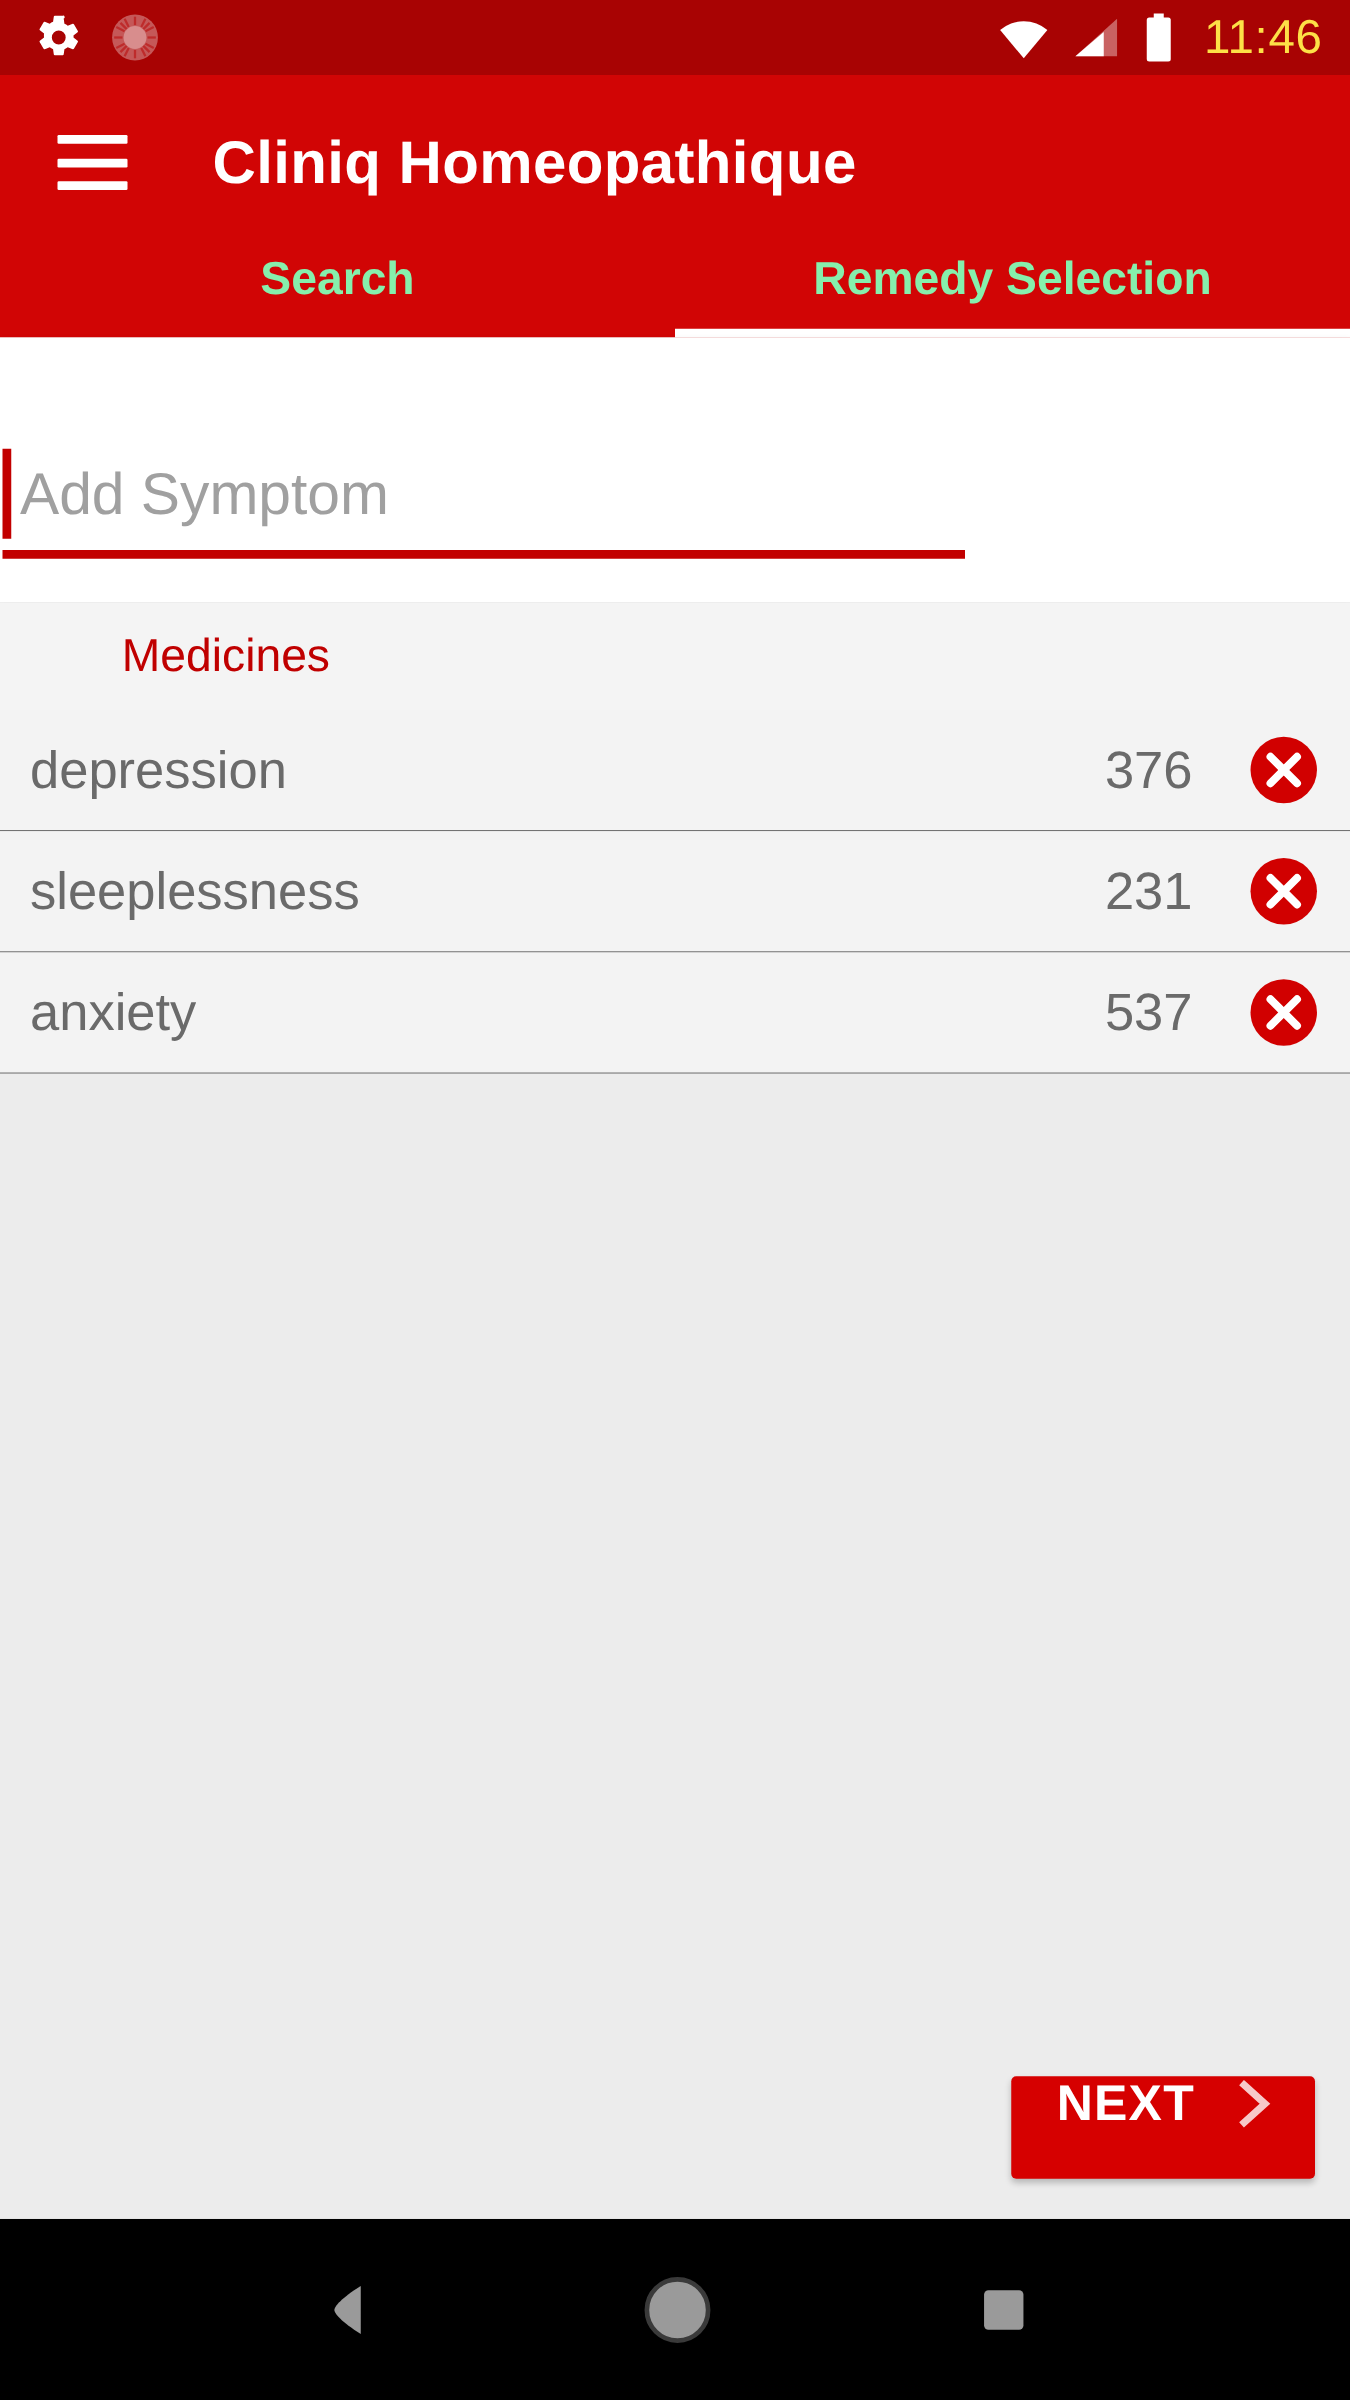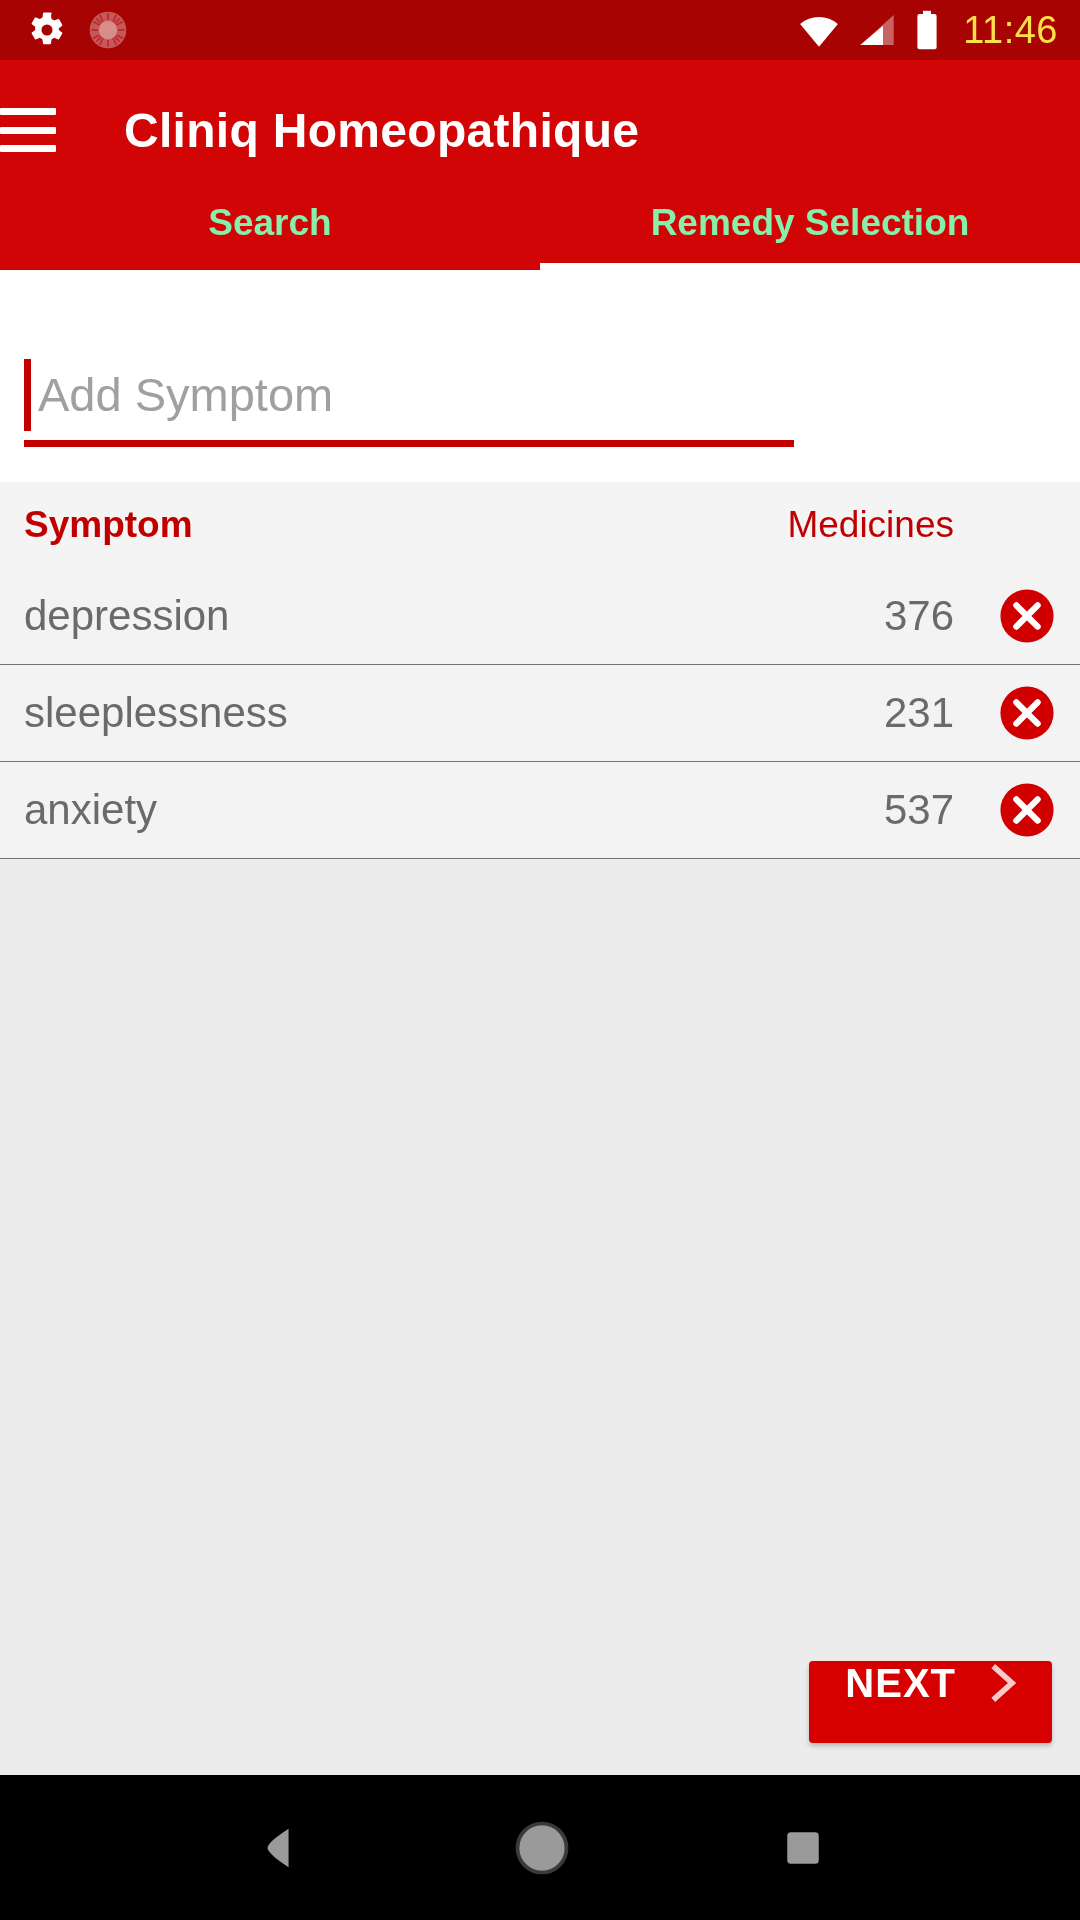--- a/index.html
+++ b/index.html
@@ -53,20 +53,21 @@
     background: #d10505;
     flex: 0 0 210px;
     display: flex;
     flex-direction: column;
     position: relative;
   }
   .appbar-top {
     height: 140px;
     display: flex;
     align-items: center;
+    padding-left: 46px;
     text-align: center;
   }
   .hamburger {
     width: 56px;
     height: 44px;
     display: flex;
     flex-direction: column;
     justify-content: space-between;
     cursor: pointer;
     flex: 0 0 auto;
@@ -116,21 +117,21 @@
     background: #fff;
     flex: 0 0 212px;
     position: relative;
     box-shadow: 0 3px 6px rgba(0,0,0,0.14);
     display: flex;
     align-items: center;
     padding: 0 0 0 0;
   }
   .field-wrap {
     position: relative;
-    margin-left: 24px;
+    margin-left: 2px;
     margin-top: 38px;
     width: 945px;
     height: 100px;
     padding-left: 11px;
   }
   .caret {
     position: absolute;
     left: 0;
     top: 14px;
     width: 7px;
@@ -361,21 +362,20 @@
       <svg viewBox="0 0 24 24" width="66" height="66">
         <circle cx="12" cy="12" r="10" fill="none" stroke="#878787" stroke-width="1.9"></circle>
         <line x1="12" y1="6.6" x2="12" y2="17.4" stroke="#878787" stroke-width="1.9"></line>
         <line x1="6.6" y1="12" x2="17.4" y2="12" stroke="#878787" stroke-width="1.9"></line>
       </svg>
     </span>
   </div>
 
   <div class="table-area">
     <div class="table-head">
-      <div class="th-symptom">Symptom</div>
       <div class="th-medicines">Medicines</div>
       <div class="th-spacer"></div>
     </div>
 
     <div class="row">
       <div class="cell-symptom">depression</div>
       <div class="cell-count">376</div>
       <div class="cell-delete">
         <span class="del-btn">
           <svg viewBox="0 0 24 24" width="58" height="58">

